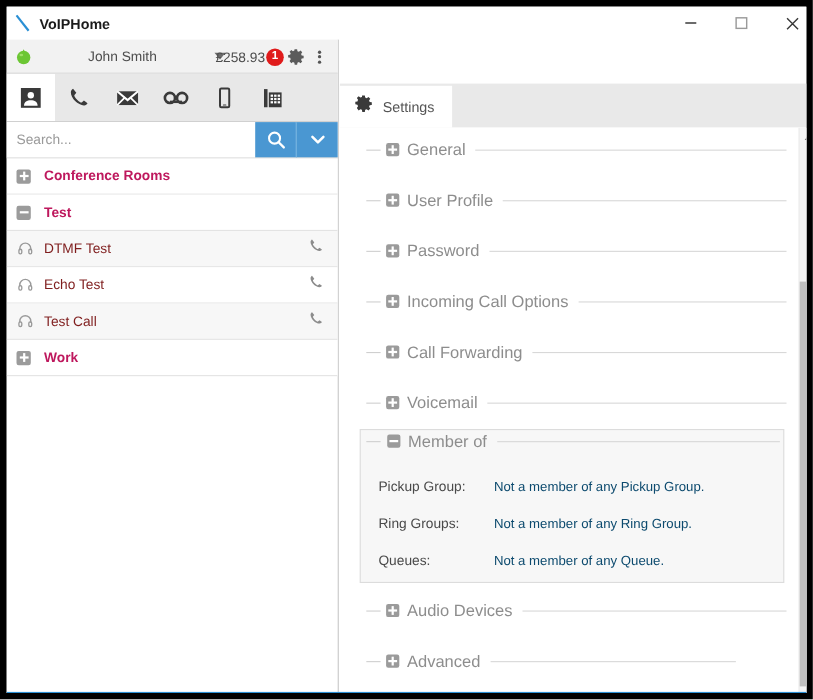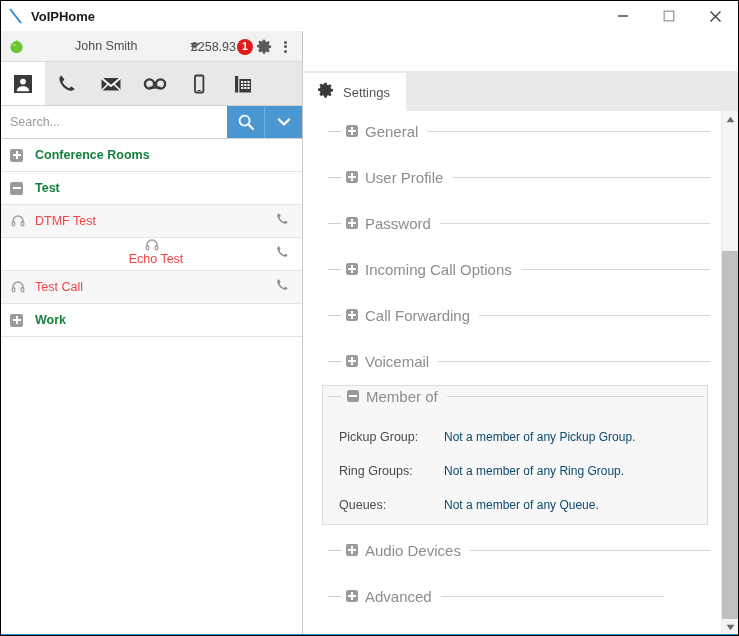--- a/index.html
+++ b/index.html
@@ -11,21 +11,21 @@
     width: 739px;
     height: 636px;
     font-family: "Liberation Sans", sans-serif;
     overflow: hidden;
   }
   #app {
     position: relative;
     width: 739px;
     height: 636px;
     box-sizing: border-box;
-    border: 1px solid #000000;
+    border: 6px solid #000000;
     background: #ffffff;
     overflow: hidden;
   }
 
   
   .titlebar {
     position: absolute;
     left: 0; top: 0;
     width: 737px;
     height: 30px;
@@ -191,41 +191,41 @@
     position: relative;
     height: 33px;
     display: flex;
     align-items: center;
     padding-left: 9px;
     box-sizing: border-box;
     border-bottom: 1px solid #e3e3e3;
   }
   .grp-row { background: #ffffff; }
   .ent-row.odd { background: #f7f7f7; }
-  .ent-row.even { background: #ffffff; flex-direction: column; }
+  .ent-row.even { background: #ffffff; }
   .pm-box {
     width: 13px; height: 13px;
     background: #9b9b9b;
     border-radius: 2px;
     position: relative;
     flex: 0 0 auto;
     margin-right: 12px;
   }
   .pm-box .h, .pm-box .v {
     position: absolute; background: #ffffff;
   }
   .pm-box .h { left: 2.5px; top: 5.5px; width: 8px; height: 2px; }
   .pm-box .v { left: 5.5px; top: 2.5px; width: 2px; height: 8px; }
   .grp-label {
     font-size: 12.5px;
     font-weight: bold;
-    color: #15803d;
+    color: #be185d;
   }
   .ent-ico { width: 14px; height: 14px; flex: 0 0 auto; margin-right: 10px; margin-left: 1px; }
-  .ent-label { font-size: 12.5px; color: #ef4444; }
+  .ent-label { font-size: 12.5px; color: #7f1d1d; }
   .ent-call {
     position: absolute;
     right: 12px;
     top: 50%;
     transform: translateY(-50%);
   }
 
   
   .right-pane {
     position: absolute;

